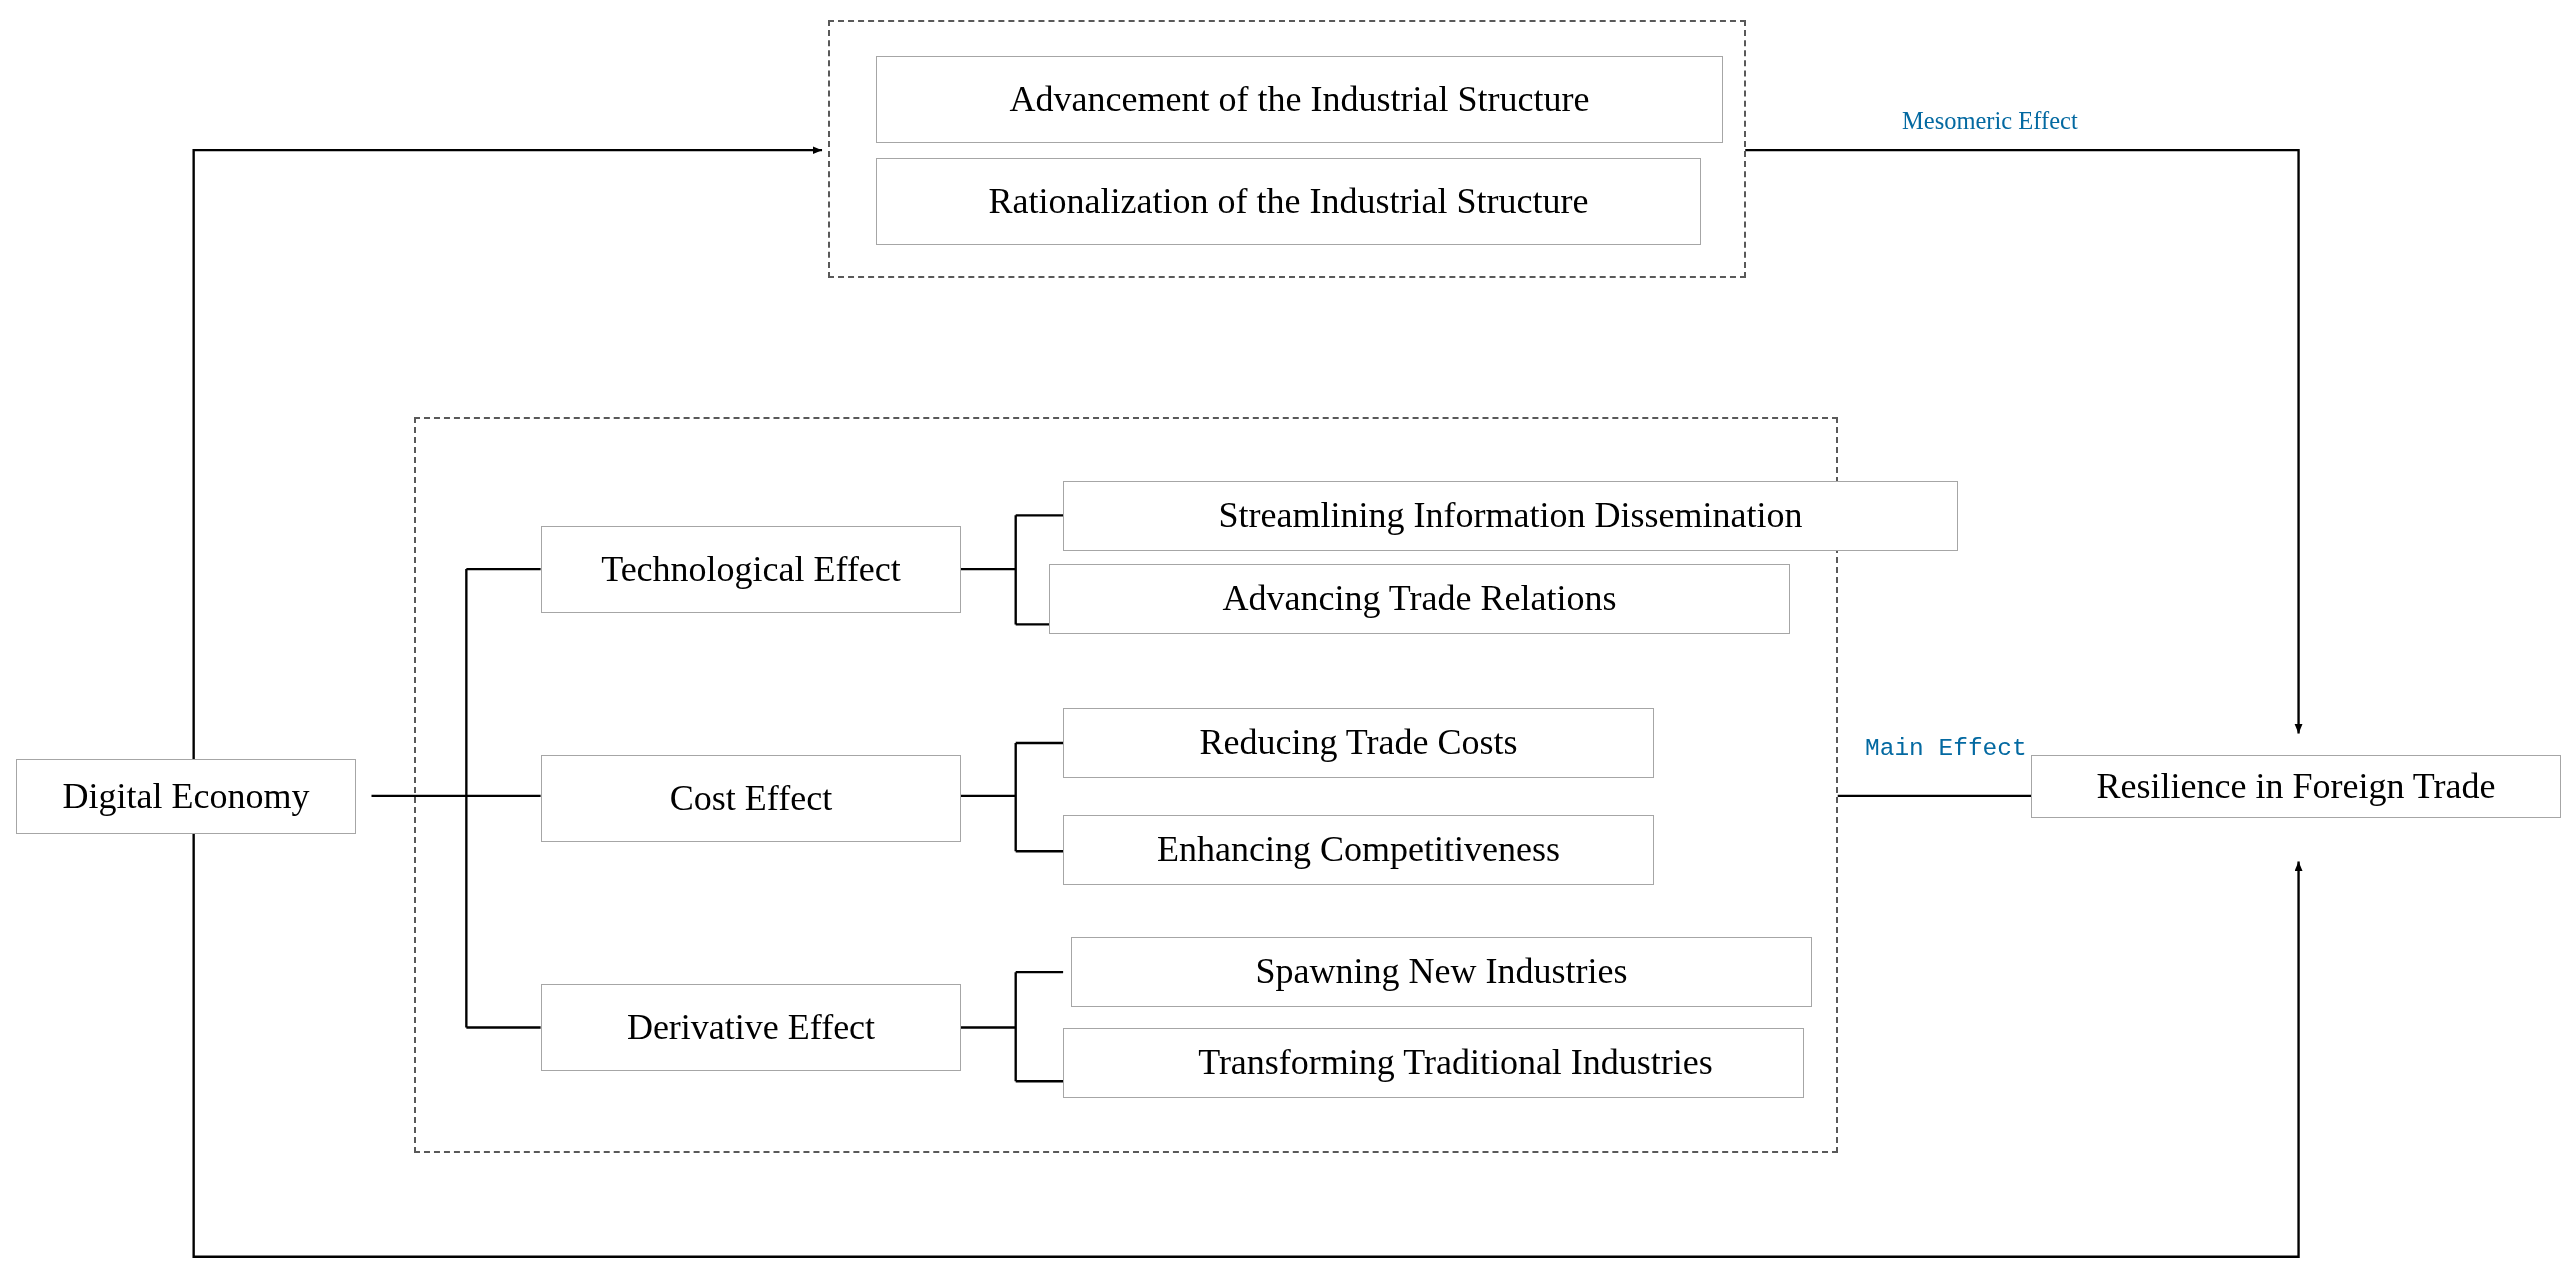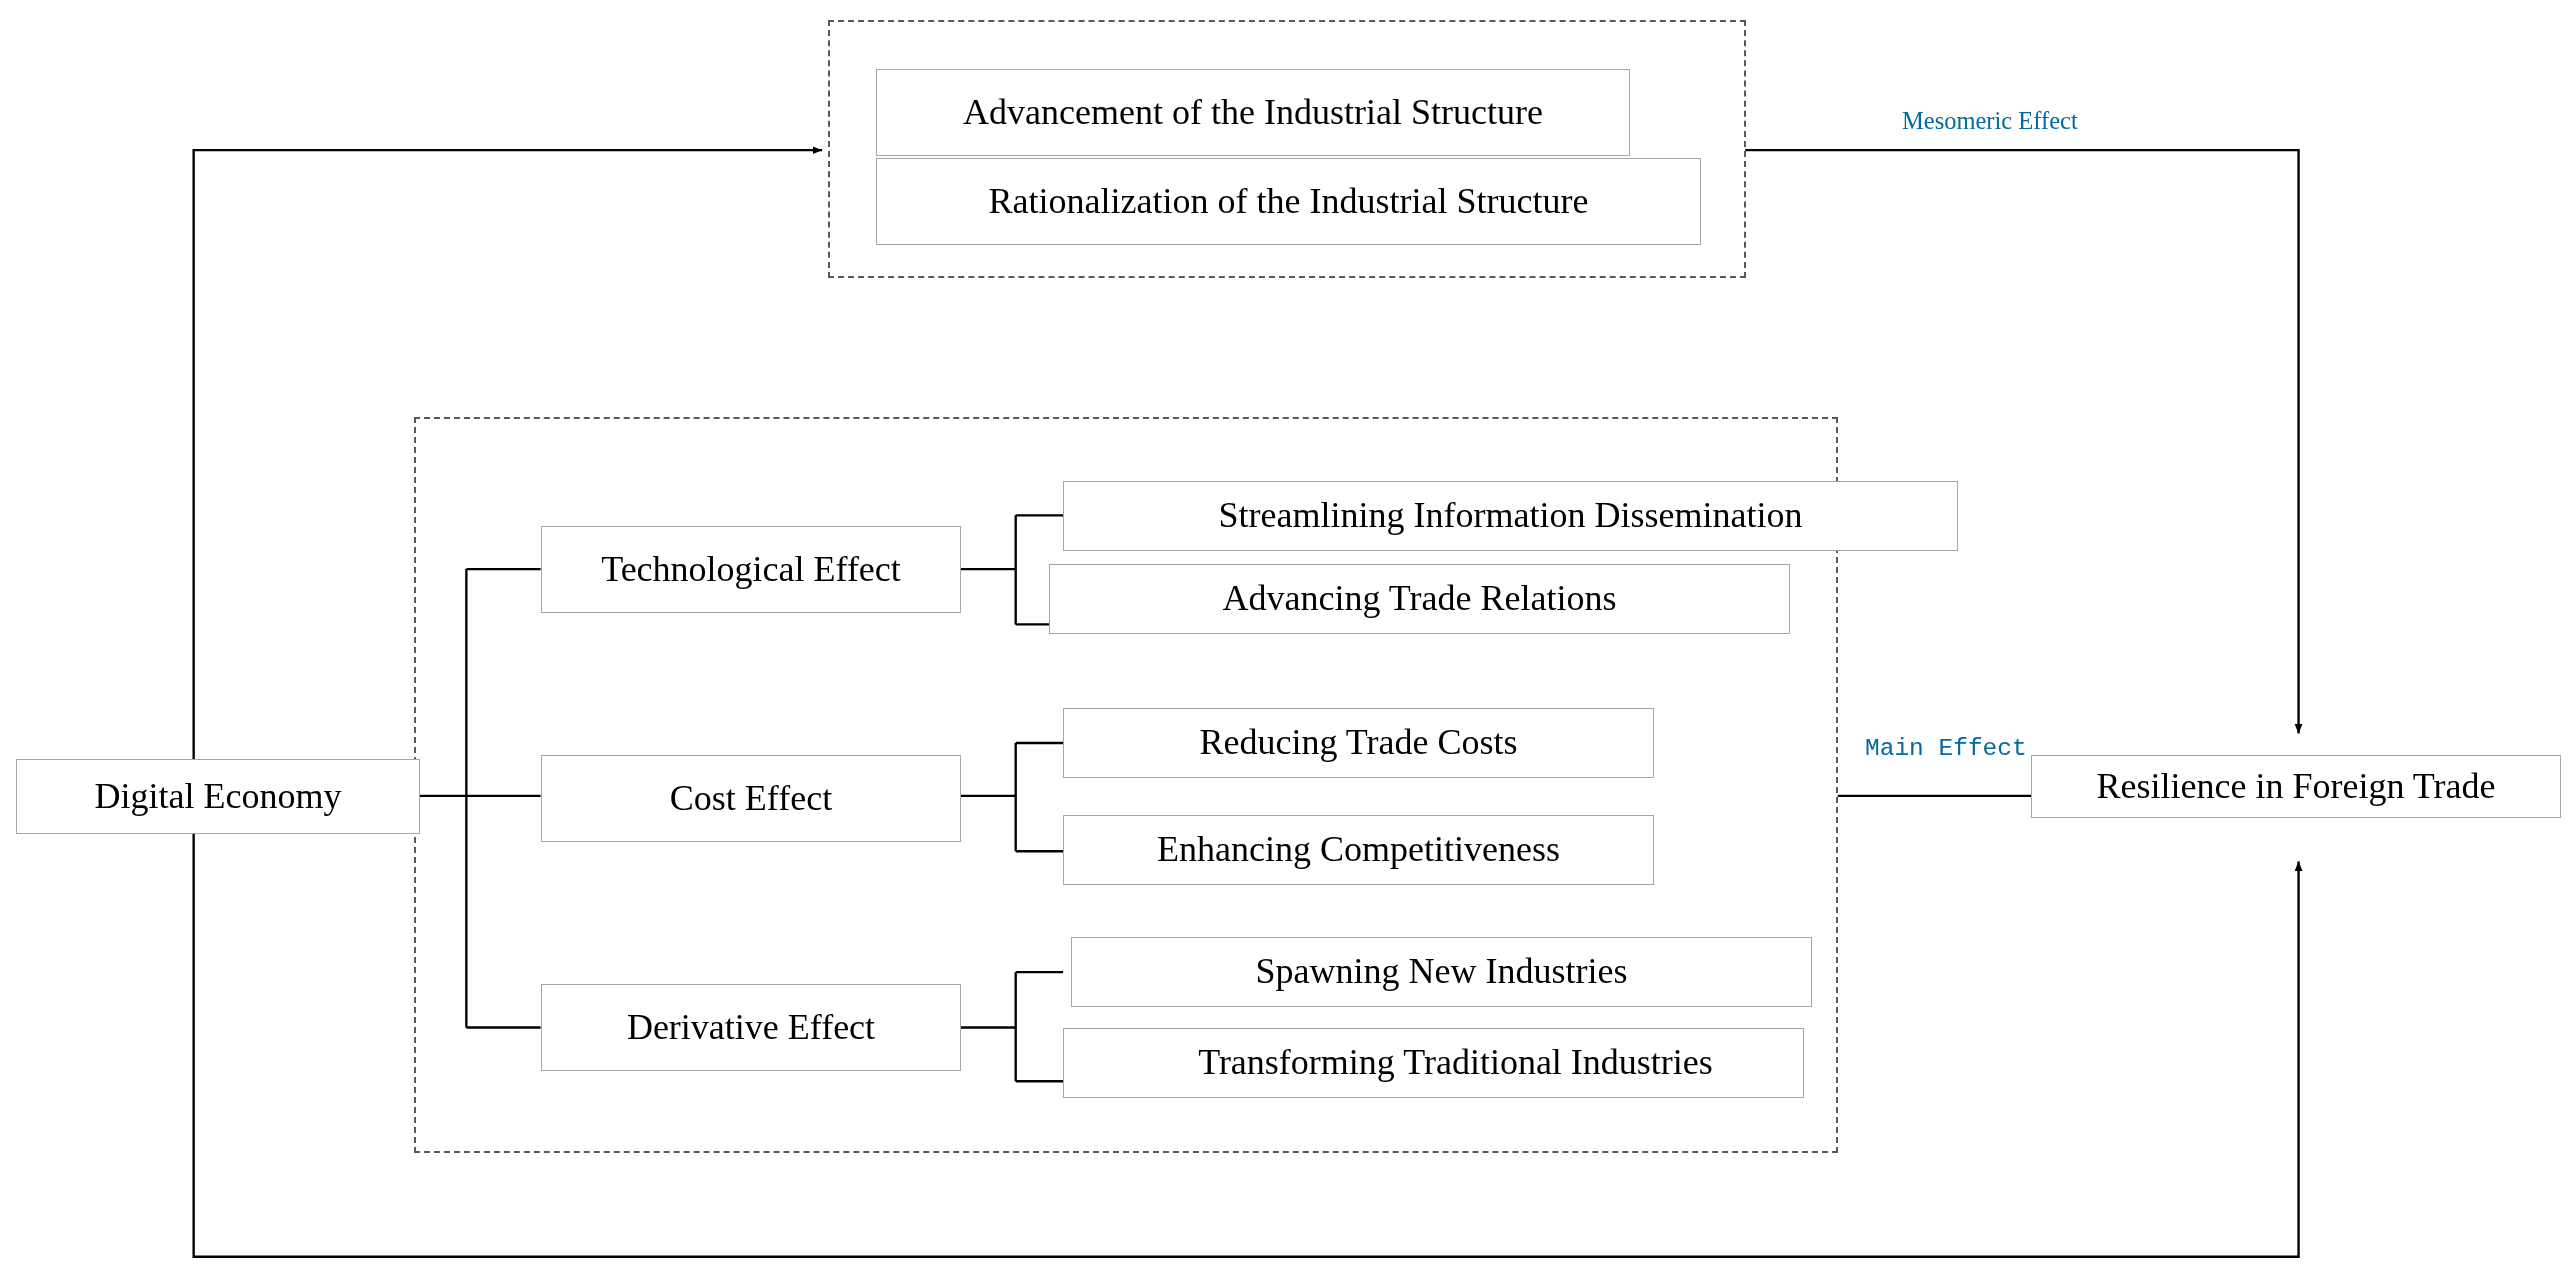--- a/index.html
+++ b/index.html
@@ -54,25 +54,25 @@
 
     <path d="M2325,1007 L2570,1007" fill="none" stroke="#000000" stroke-width="3"></path>
 
     <path d="M245,1007 L245,1590 L2908,1590 L2908,1090" fill="none" stroke="#000000" stroke-width="3" marker-end="url(#arrow)"></path>
   </svg>
 
   <div class="dashed-group" style="left:828px; top:20px; width:918px; height:258px;"></div>
 
   <div class="dashed-group" style="left:414px; top:417px; width:1424px; height:736px;"></div>
 
-  <div class="node" style="left:16px; top:759px; width:404px; height:75px; font-size:36px;">
+  <div class="node" style="left:16px; top:759px; width:340px; height:75px; font-size:36px;">
     <span>Digital Economy</span>
   </div>
 
-  <div class="node" style="left:876px; top:69px; width:754px; height:87px; font-size:36px;">
+  <div class="node" style="left:876px; top:56px; width:847px; height:87px; font-size:36px;">
     <span>Advancement of the Industrial Structure</span>
   </div>
 
   <div class="node" style="left:876px; top:158px; width:825px; height:87px; font-size:36px;">
     <span>Rationalization of the Industrial Structure</span>
   </div>
 
   <div class="node" style="left:541px; top:526px; width:420px; height:87px; font-size:36px;">
     <span>Technological Effect</span>
   </div>

